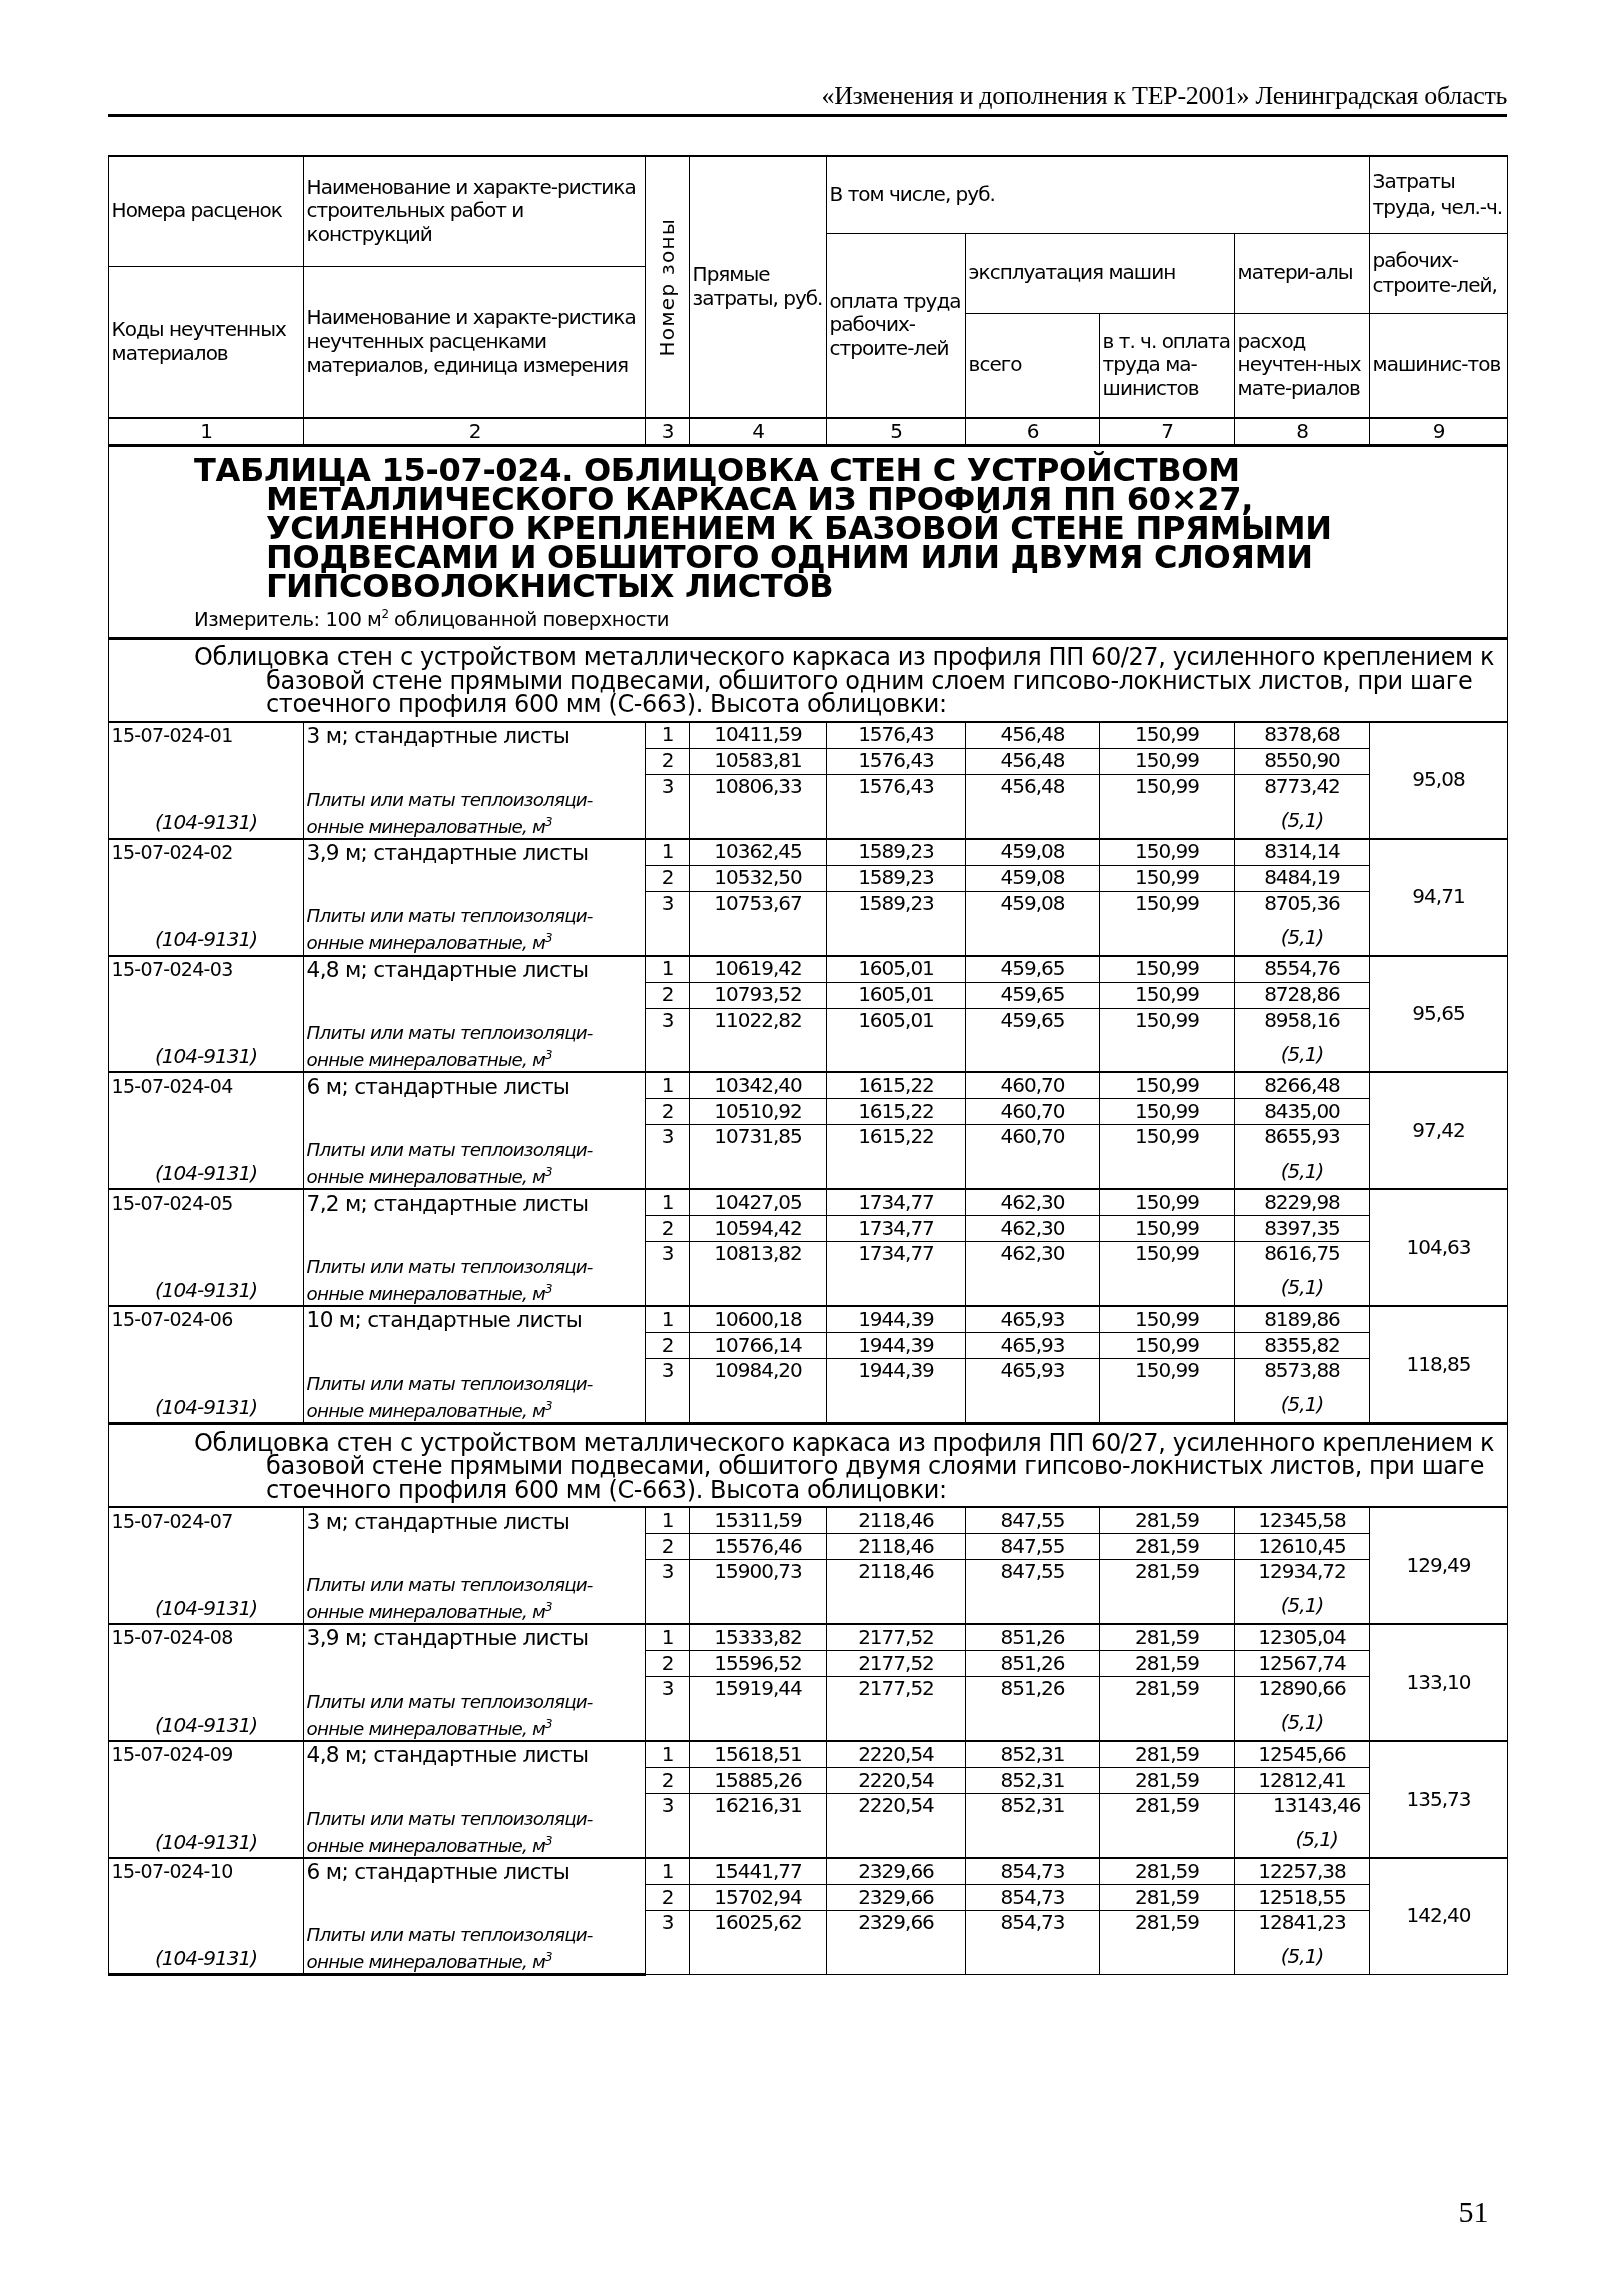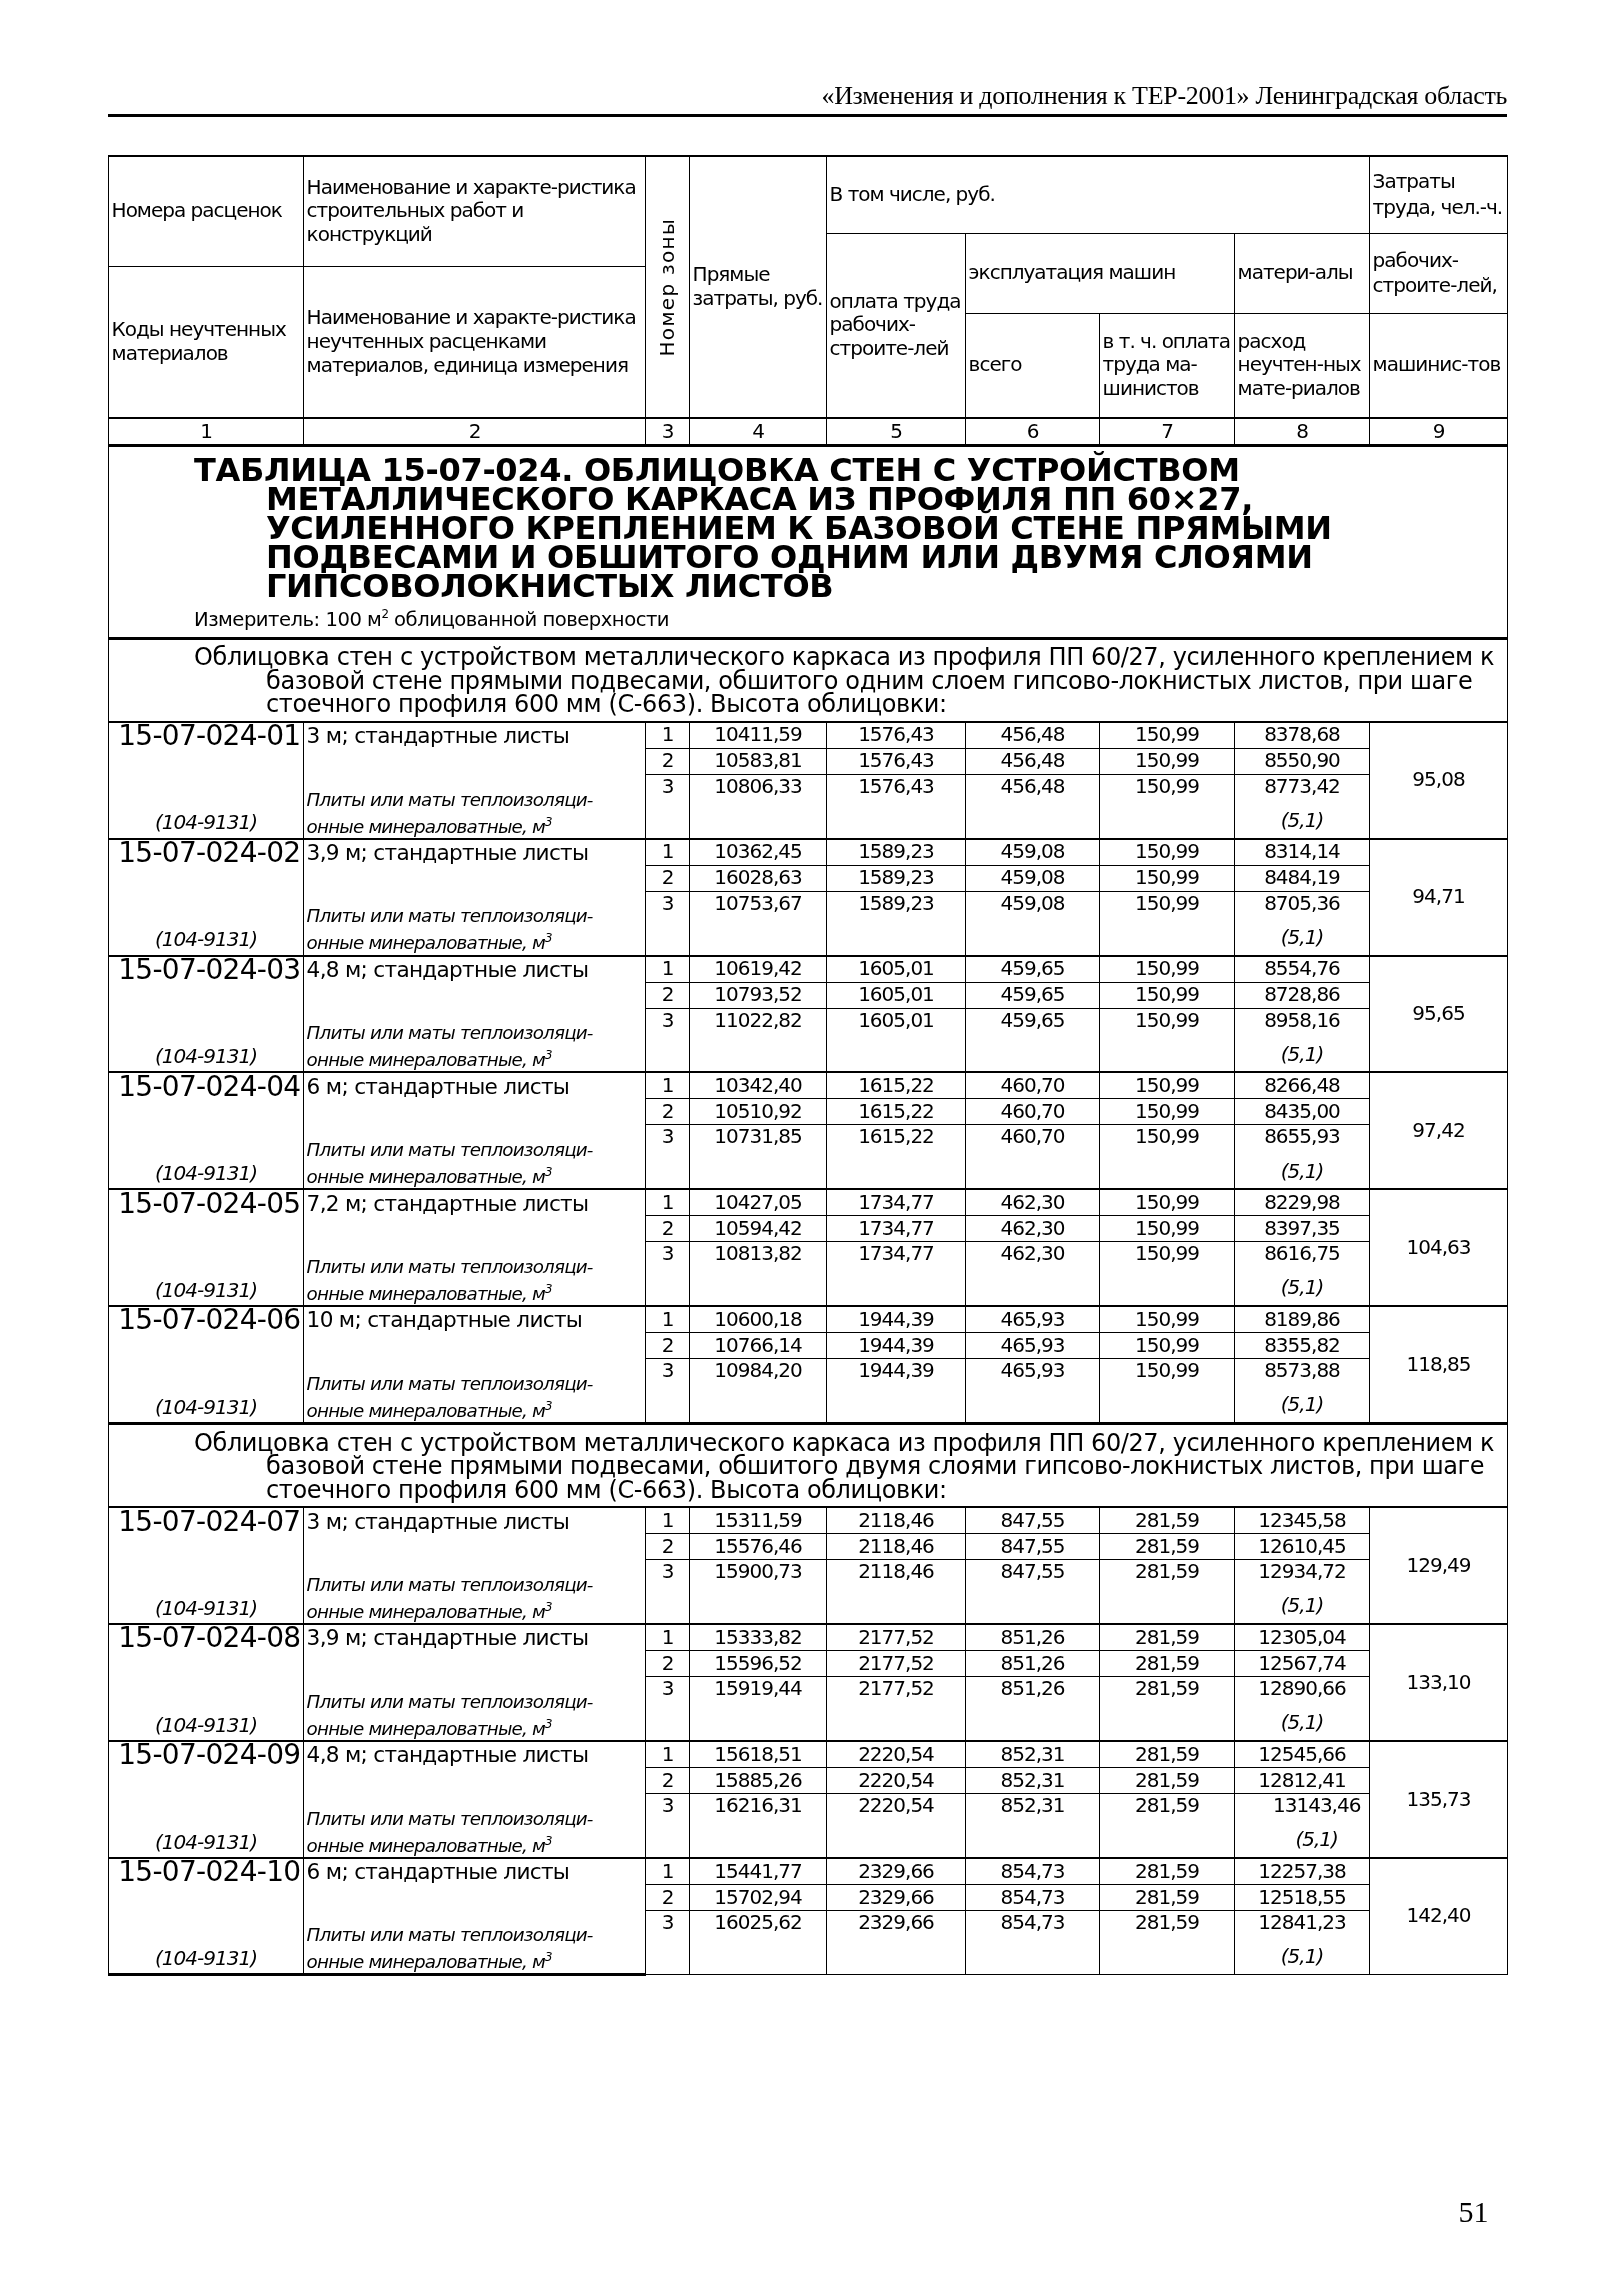--- a/index.html
+++ b/index.html
@@ -26,21 +26,21 @@
   }
   .hdr th { text-align: left; }
   .hdr-small { line-height: 25.5px !important; }
   .numrow td { text-align: center; height: 25px; border-bottom: 3.3px solid #000 !important; border-top: 2.6px solid #000 !important; }
   .vertical { writing-mode: vertical-rl; transform: rotate(180deg); letter-spacing: 1.3px; white-space: nowrap; margin: 0 auto; }
   .title-cell { padding: 9.2px 13px 3.9px 85px !important; border-top: 3.3px solid #000 !important; }
   .title-main { font-weight: bold; font-size: 32px; line-height: 29px; text-indent: -72px; padding-left: 72px; letter-spacing: -0.3px; }
   .title-unit { font-size: 19.6px; line-height: 26px; letter-spacing: -0.5px; }
   .subtitle-cell { padding: 6.5px 11.8px 3.9px 85px !important; border-top: 3.3px solid #000 !important; font-weight: bold; font-size: 24px; line-height: 29px; letter-spacing: -0.4px; }
   .subtitle-text { text-indent: -72px; padding-left: 72px; }
-  .code-cell { font-weight: bold; font-size: 28px; text-align: right; vertical-align: top !important; padding-top: 1.3px !important; white-space: nowrap; letter-spacing: -0.7px; }
+  .code-cell { font-weight: bold; font-size: 19px; text-align: left; vertical-align: top !important; padding-top: 1.3px !important; white-space: nowrap; letter-spacing: -0.7px; }
   .name-cell { font-weight: bold; font-size: 21.6px; vertical-align: top !important; padding-top: 1.3px !important; white-space: nowrap; letter-spacing: -0.7px; }
   .mat-code { font-style: italic; text-align: center; vertical-align: bottom !important; padding-bottom: 2.6px !important; }
   .mat-name { font-style: italic; font-size: 18.3px; line-height: 22px !important; vertical-align: bottom !important; letter-spacing: -0.8px; }
   .zone { text-align: center; }
   .num { text-align: center; }
   .labor { text-align: center; vertical-align: middle; }
   .mat-qty { text-align: center; font-style: italic; vertical-align: middle; }
   tr.group-start td { border-top: 2.6px solid #000; }
   tr.zrow td { height: 25px; }
   tr.zrow3 td.zone, tr.zrow3 td.num { vertical-align: top; }
@@ -154,21 +154,21 @@
         <td class="zone">1</td>
         <td class="num">10362,45</td>
         <td class="num">1589,23</td>
         <td class="num">459,08</td>
         <td class="num">150,99</td>
         <td class="num">8314,14</td>
         <td rowspan="4" class="labor">94,71</td>
       </tr>
       <tr class="zrow">
         <td class="zone">2</td>
-        <td class="num">16028,63</td>
+        <td class="num">10532,50</td>
         <td class="num">1589,23</td>
         <td class="num">459,08</td>
         <td class="num">150,99</td>
         <td class="num">8484,19</td>
       </tr>
       <tr class="zrow zrow3">
         <td class="zone" rowspan="2">3</td>
         <td class="num" rowspan="2">10753,67</td>
         <td class="num" rowspan="2">1589,23</td>
         <td class="num" rowspan="2">459,08</td>

